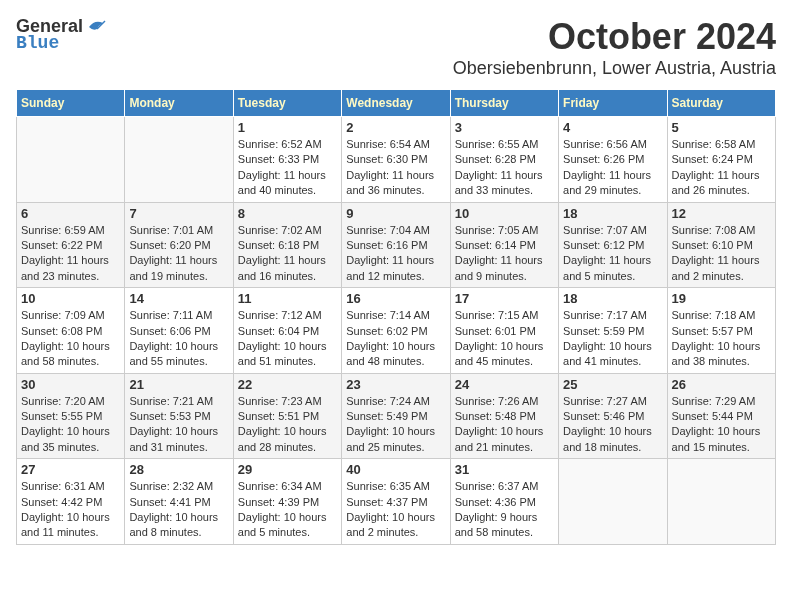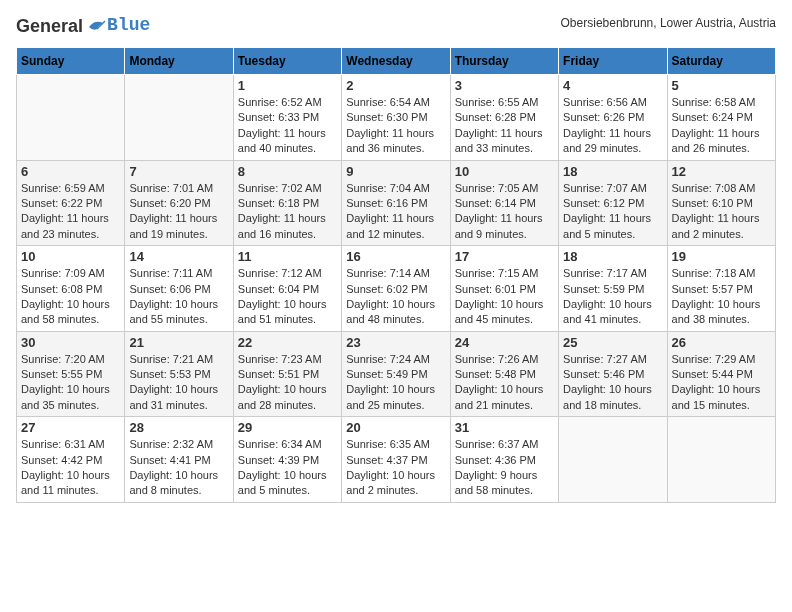--- a/index.html
+++ b/index.html
@@ -11,43 +11,43 @@
       padding: 16px;
     }
     .header {
       display: flex;
       justify-content: space-between;
       align-items: flex-start;
       margin-bottom: 10px;
     }
     .logo {
       display: flex;
-      flex-direction: row;
-      align-items: center;
+      flex-direction: column;
+      align-items: flex-start;
     }
     .title-block {
       text-align: right;
     }
     .month-title {
       font-size: 36px;
       font-weight: bold;
       color: #333;
     }
     .location-title {
-      font-size: 12px;
+      font-size: 18px;
       color: #333;
     }
     .calendar {
       width: 100%;
       border-collapse: collapse;
       font-size: 11px;
     }
     .calendar th {
       background: #3a7fc1;
-      color: #000000;
+      color: #fef9c3;
       padding: 6px 4px;
       text-align: left;
       font-size: 12px;
       border: 1px solid #fff;
     }
     .calendar td {
       border: 1px solid #ccc;
       vertical-align: top;
       padding: 3px 4px;
       width: 108px;
@@ -85,20 +85,21 @@
     <div style="display:flex;align-items:center;">
       <span style="font-size:18px;font-weight:bold;color:#333;">General</span>
       <svg width="22" height="20" viewBox="0 0 22 20" style="margin-left:2px;">
         <path d="M4,10 Q10,2 18,6 Q14,8 12,12 Q8,14 4,10Z" fill="#3a7fc1"></path>
         <path d="M12,12 Q16,8 20,4" stroke="#3a7fc1" stroke-width="1.5" fill="none"></path>
       </svg>
     </div>
     <span style="font-size:18px;font-weight:bold;color:#3a7fc1;margin-top:-4px;font-family:Liberation Mono, monospace;">Blue</span>
   </div>
   <div class="title-block">
+    <div class="month-title">October 2024</div>
     <div class="location-title">Obersiebenbrunn, Lower Austria, Austria</div>
   </div>
 </div>
 
 <table class="calendar">
   <thead>
     <tr>
     <th>Sunday</th>
         <th>Monday</th>
         <th>Tuesday</th>
@@ -288,21 +289,21 @@
 Sunset: 4:41 PM
 Daylight: 10 hours and 8 minutes.</div>
         </td>
         <td>
           <div class="day-number">29</div>
           <div class="day-info">Sunrise: 6:34 AM
 Sunset: 4:39 PM
 Daylight: 10 hours and 5 minutes.</div>
         </td>
         <td>
-          <div class="day-number">20</div>
+          <div class="day-number">40</div>
           <div class="day-info">Sunrise: 6:35 AM
 Sunset: 4:37 PM
 Daylight: 10 hours and 2 minutes.</div>
         </td>
         <td>
           <div class="day-number">31</div>
           <div class="day-info">Sunrise: 6:37 AM
 Sunset: 4:36 PM
 Daylight: 9 hours and 58 minutes.</div>
         </td>

